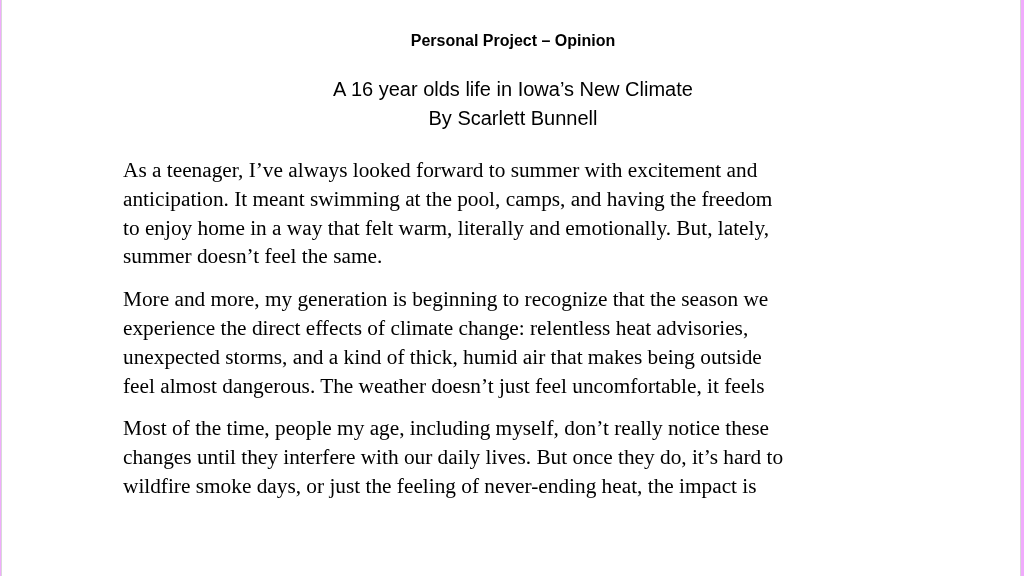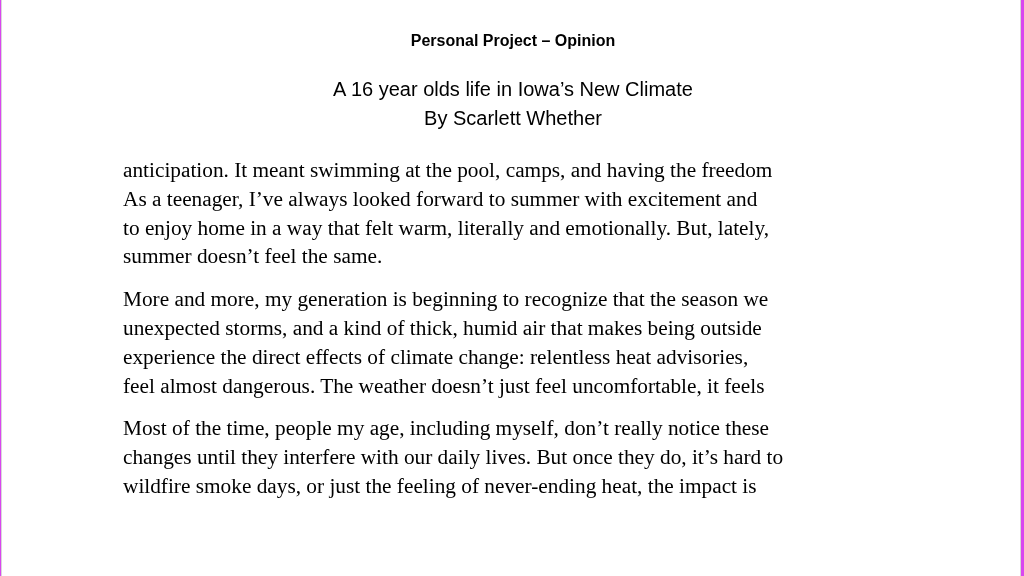--- a/index.html
+++ b/index.html
@@ -8,21 +8,21 @@
       width: 1024px;
       height: 576px;
       overflow: hidden;
       background: #ffffff;
     }
     .viewport {
       position: relative;
       width: 1024px;
       height: 576px;
       overflow: hidden;
-      background: #d946ef;
+      background: #f0abfc;
     }
     .page {
       position: absolute;
       left: 1px;
       top: 0;
       width: 1020px;
       height: 600px;
       background: #ffffff;
       border-left: 1px solid #d8d8d8;
       border-right: 1px solid #d8d8d8;
@@ -73,34 +73,34 @@
 </head>
 <body>
 
 <div class="viewport">
   <div class="page">
 
     <div class="header-label">Personal Project – Opinion</div>
 
     <div class="title-block">
       <div>A 16 year olds life in Iowa’s New Climate</div>
-      <div>By Scarlett Whether</div>
+      <div>By Scarlett Bunnell</div>
     </div>
 
     <div class="body">
       <p>
+        <span class="line">As a teenager, I’ve always looked forward to summer with excitement and</span>
         <span class="line">anticipation. It meant swimming at the pool, camps, and having the freedom</span>
-        <span class="line">As a teenager, I’ve always looked forward to summer with excitement and</span>
         <span class="line">to enjoy home in a way that felt warm, literally and emotionally. But, lately,</span>
         <span class="line">summer doesn’t feel the same.</span>
       </p>
       <p>
         <span class="line">More and more, my generation is beginning to recognize that the season we</span>
+        <span class="line">experience the direct effects of climate change: relentless heat advisories,</span>
         <span class="line">unexpected storms, and a kind of thick, humid air that makes being outside</span>
-        <span class="line">experience the direct effects of climate change: relentless heat advisories,</span>
         <span class="line">feel almost dangerous. The weather doesn’t just feel uncomfortable, it feels</span>
       </p>
       <p>
         <span class="line">Most of the time, people my age, including myself, don’t really notice these</span>
         <span class="line">changes until they interfere with our daily lives. But once they do, it’s hard to</span>
         <span class="line">wildfire smoke days, or just the feeling of never-ending heat, the impact is</span>
       </p>
     </div>
 
   </div>

